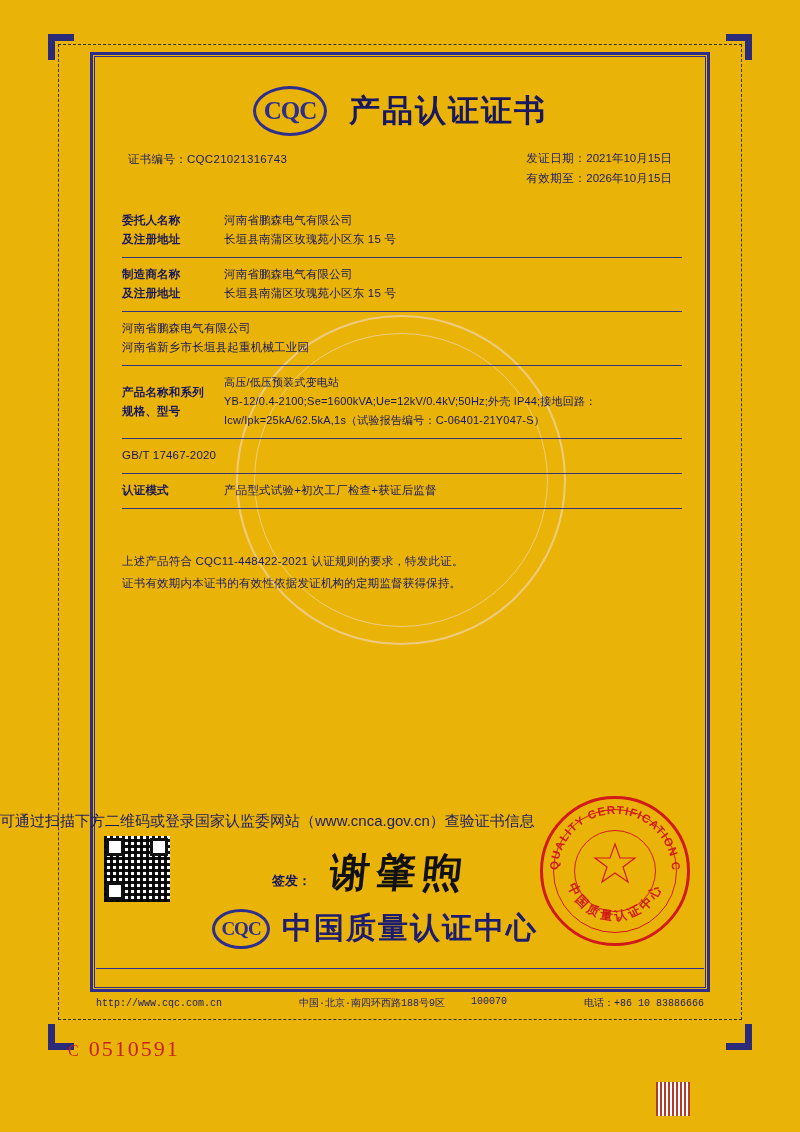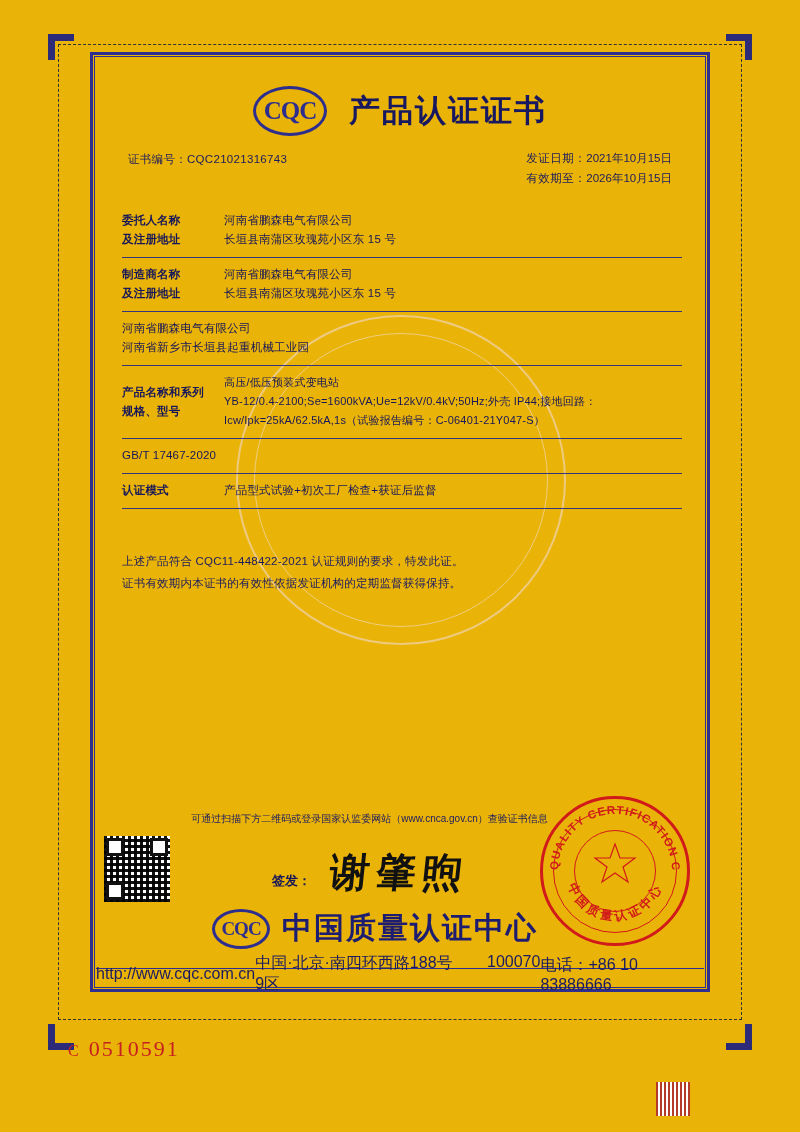--- a/index.html
+++ b/index.html
@@ -157,22 +157,21 @@
     line-height: 22px;
     color: #1b1b62;
     letter-spacing: .2px;
   }
 
   
   .qrnote {
     position: absolute;
     left: 0; top: 812px;
     width: 739px;
-    text-align: center;
-    font-size: 10px;
+    font-size: 15px;
     color: #1b1b62;
   }
 
   
   .qr {
     position: absolute;
     left: 104px; top: 836px;
     width: 66px; height: 66px;
     background:
       repeating-linear-gradient(90deg,#111 0 3px,#fff 3px 6px),
@@ -246,25 +245,26 @@
   }
   .seal svg { position:absolute; inset:0; }
   .seal text { fill:#d11a1a; font-family:"Liberation Sans",sans-serif; }
 
   
   .footer-rule {
     position:absolute; left:96px; top:968px; width:608px; border-top:1px solid #2e2e8f;
   }
   .footer {
     position: absolute;
-    left: 96px; top: 953px;
+    left: 96px; top: 996px;
     width: 608px;
     display:flex; align-items:center; justify-content:space-between;
-    font-size: 16px;
+    font-size: 10px;
     color:#1b1b62;
+    font-family:Liberation Mono, monospace;
   }
   .footer .mid { display:flex; gap:26px; }
 
   
   .redcode {
     position: absolute;
     left: 68px; top: 1036px;
     font-size: 22px;
     color: #c62020;
     font-family: "Liberation Serif", serif;

